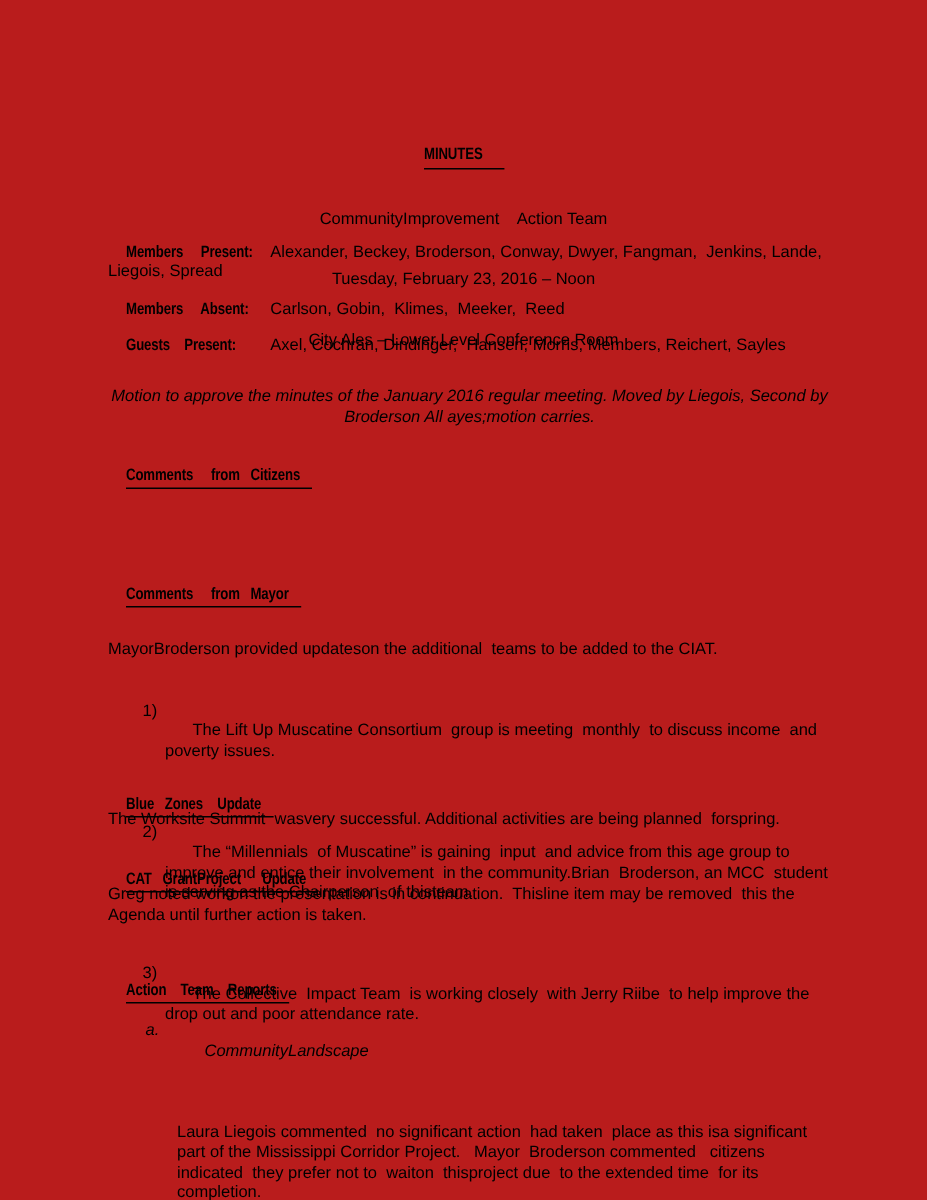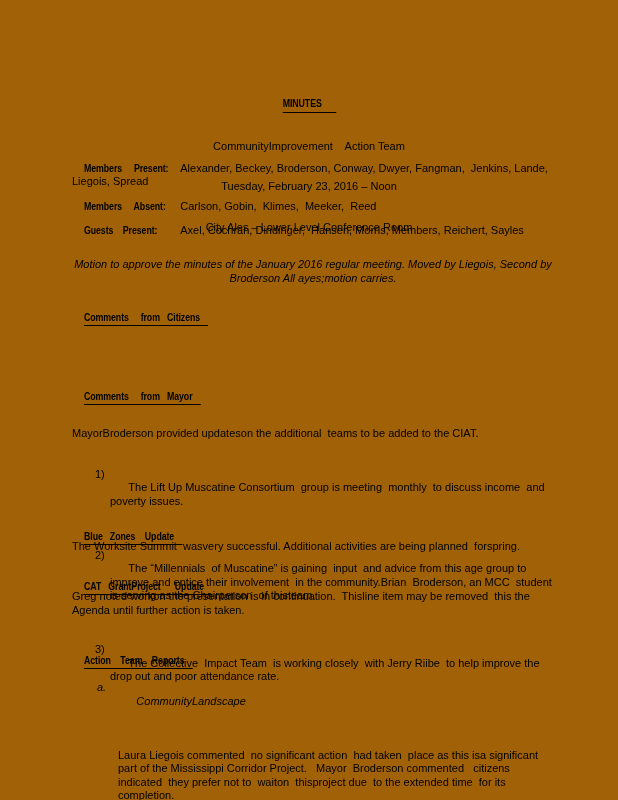--- a/index.html
+++ b/index.html
@@ -1,19 +1,19 @@
 <!DOCTYPE html>
 <html><head>
 <meta charset="utf-8">
 <style>
   html,body{margin:0;padding:0;background:#ffffff;}
   .page{
     position:relative;
     width:618px;height:800px;
-    background:#a16207;
+    background:#b91c1c;
     font-family:"Liberation Sans",sans-serif;
     font-size:11px;line-height:13.5px;color:#000000;
     overflow:hidden;
   }
   .blk{position:absolute;left:72px;width:482px;white-space:pre-wrap;}
   .center{left:0;width:618px;text-align:center;}
   .hdrline{white-space:pre-wrap;}
   .condensed{
     display:inline-block;
     font-weight:bold;

